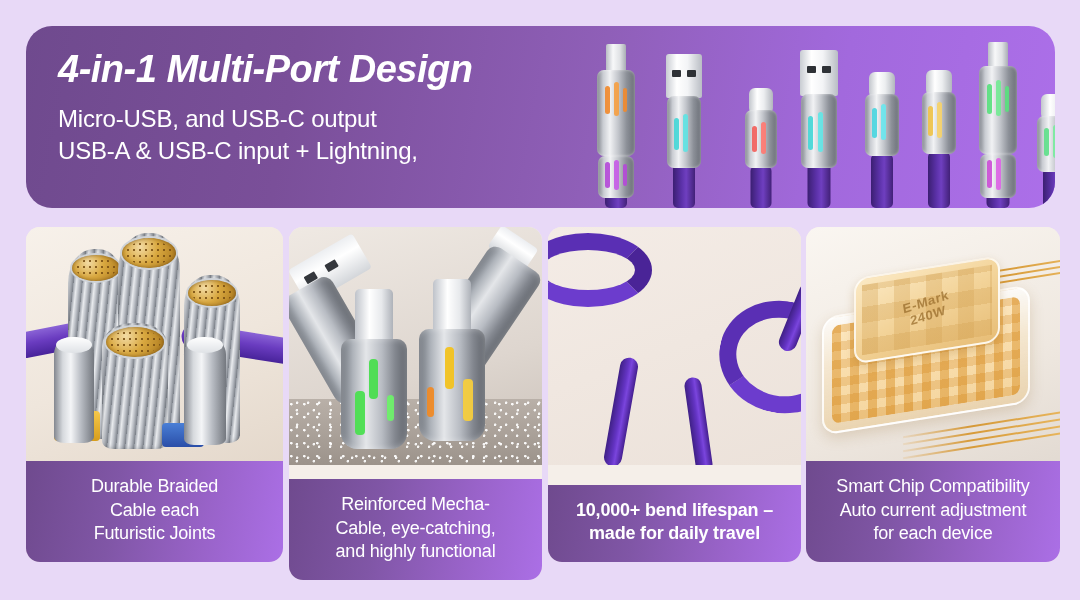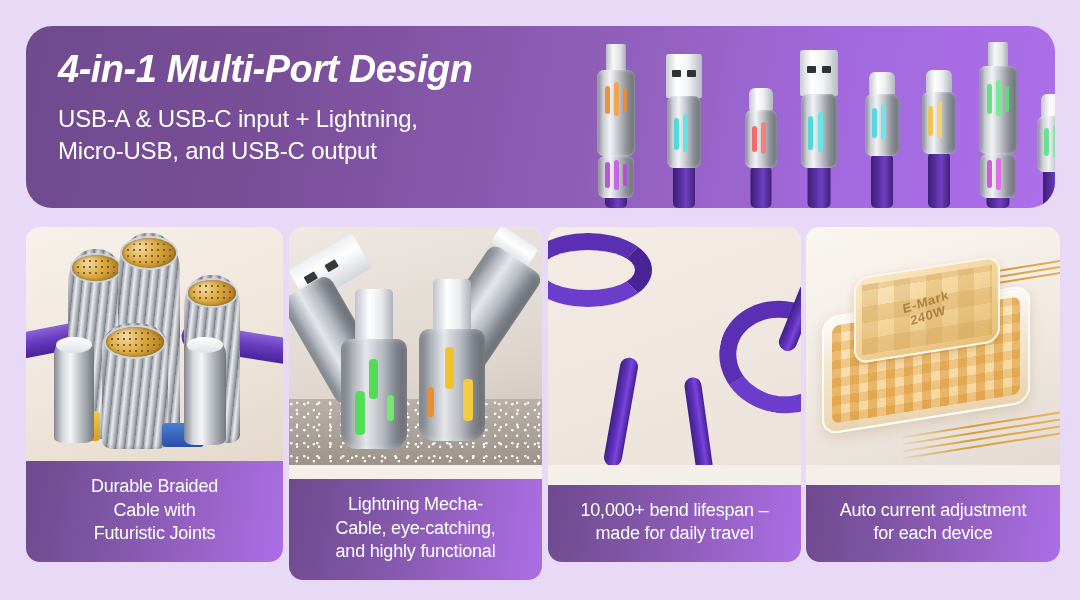--- a/index.html
+++ b/index.html
@@ -291,22 +291,22 @@
   }
 </style>
 </head>
 <body>
 
 <div class="header">
 
   <div class="header-text">
     <div class="title">4-in-1 Multi-Port Design</div>
     <div class="subtitle">
+      <div>Micro-USB, and USB-C output</div>
       <div>USB-A &amp; USB-C input + Lightning,</div>
-      <div>Micro-USB, and USB-C output</div>
     </div>
   </div>
 
   <div class="connector-art">
 
     <div class="conn" style="left:20px; top:18px; width:50px; height:164px;">
       <div class="cable" style="bottom:0; width:22px; height:54px;"></div>
       <div class="tip-light" style="top:0; width:20px; height:30px;"></div>
       <div class="barrel" style="top:26px; width:38px; height:86px;"></div>
       <div class="led" style="left:14px; top:42px; width:5px; height:28px; background:#f08a2e;"></div>
@@ -406,21 +406,21 @@
       <div class="core" style="left:109px; top:100px; width:58px; height:30px;"></div>
 
       <div class="yellow-sleeve" style="left:28px; top:184px; width:46px; height:30px;"></div>
       <div class="blue-sleeve" style="left:136px; top:196px; width:42px; height:24px;"></div>
       <div class="pin-cyl" style="left:28px; top:110px; width:40px; height:106px;"></div>
       <div class="pin-cyl" style="left:158px; top:110px; width:42px; height:108px;"></div>
     </div>
   </div>
   <div class="card-caption">
     <div>Durable Braided</div>
-    <div>Cable with</div>
+    <div>Cable each</div>
     <div>Futuristic Joints</div>
   </div>
 </div>
 
 <div class="card" style="left:289px; width:253px; height:353px;">
   <div class="card-photo">
     <div class="p2">
       <div class="glitter"></div>
 
       <div class="unit" style="left:4px; top:8px; width:130px; height:220px;">
@@ -441,27 +441,27 @@
         <div class="body" style="left:46px; top:20px; width:62px; height:130px; transform:rotate(34deg);"></div>
         <div class="ctip" style="left:28px; top:50px; width:38px; height:58px;"></div>
         <div class="body" style="left:14px; top:100px; width:66px; height:112px;"></div>
         <div class="cled" style="left:40px; top:118px; width:9px; height:42px; background:#f2c21f;"></div>
         <div class="cled" style="left:58px; top:150px; width:10px; height:42px; background:#f5cd3d;"></div>
         <div class="cled" style="left:22px; top:158px; width:7px; height:30px; background:#ef8a26;"></div>
       </div>
     </div>
   </div>
   <div class="card-caption">
-    <div>Lightning Mecha-</div>
+    <div>Reinforced Mecha-</div>
     <div>Cable, eye-catching,</div>
     <div>and highly functional</div>
   </div>
 </div>
 
-<div class="card" style="left:548px; width:253px; height:335px;">
+<div class="card" style="left:548px; width:253px; height:335px;font-weight:bold;">
   <div class="card-photo">
     <div class="p3">
       <div class="bar"></div>
       <div class="loop" style="left:-24px; top:6px; width:128px; height:74px;"></div>
       <div class="wire" style="left:64px; top:130px; width:18px; height:110px; transform:rotate(10deg);"></div>
       <div class="loop" style="right:-44px; top:74px; width:126px; height:112px; transform:rotate(12deg);"></div>
       <div class="wire" style="right:-6px; top:54px; width:18px; height:72px; transform:rotate(22deg);"></div>
       <div class="wire" style="left:142px; top:150px; width:17px; height:96px; transform:rotate(-8deg);"></div>
     </div>
   </div>
@@ -485,16 +485,17 @@
       <div class="tray"></div>
       <div class="lid">
         <div class="chip-label">
           <div>E-Mark</div>
           <div>240W</div>
         </div>
       </div>
     </div>
   </div>
   <div class="card-caption">
+    <div>Smart Chip Compatibility</div>
     <div>Auto current adjustment</div>
     <div>for each device</div>
   </div>
 </div>
 
 </body></html>

